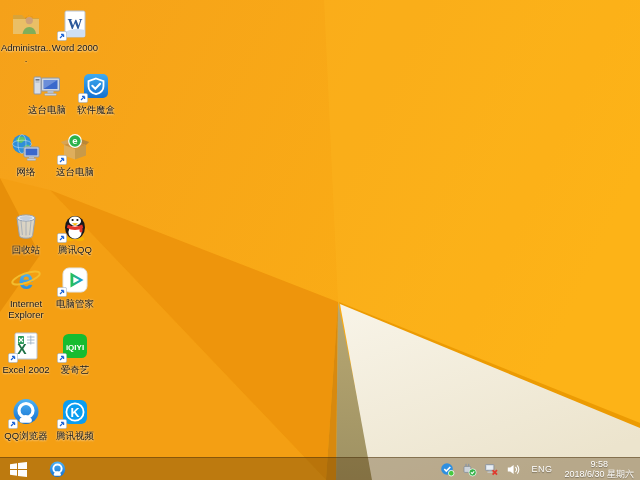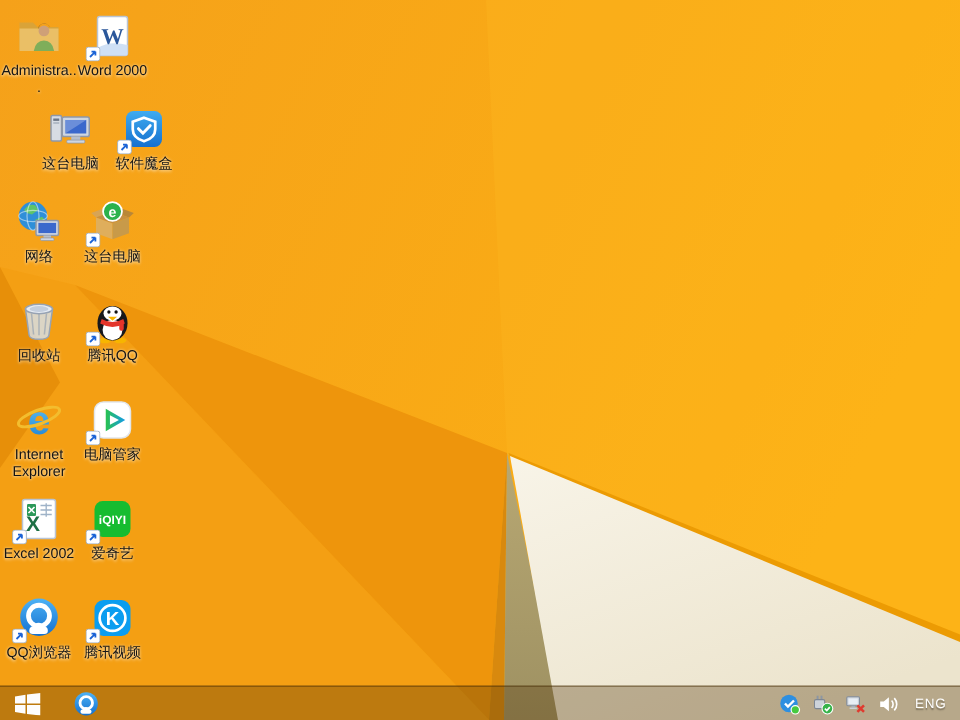--- a/index.html
+++ b/index.html
@@ -17,21 +17,21 @@
   .icon-box svg{display:block;}
   .shortcut-arrow{position:absolute;left:-2px;bottom:-1px;width:10px;height:10px;}
   .icon-label{
     margin-top:2px;font-size:9.5px;line-height:11px;color:#141414;
     text-shadow:0 0 2px rgba(255,255,255,.65),0 1px 2px rgba(255,255,255,.45);
     word-wrap:break-word;
     text-align:center;
   }
   
   .c1{left:0;} .c2{left:49px;}
-  .r1{top:8px;} .r2{top:70px;padding-left:21px;} .r3{top:132px;} .r4{top:198px;}
+  .r1{top:8px;} .r2{top:70px;padding-left:21px;} .r3{top:132px;} .r4{top:210px;}
   .r5{top:264px;} .r6{top:330px;} .r7{top:396px;}
   
   #taskbar{
     position:absolute;left:0;right:0;bottom:0;height:22px;z-index:5;
     background:rgba(82,52,8,0.34);
     border-top:1px solid rgba(70,45,5,0.45);
     display:flex;align-items:center;
   }
   .tb-btn{height:22px;display:flex;align-items:center;justify-content:center;}
   #start-button{width:36px;}
@@ -360,14 +360,18 @@
         <path d="M8.6 8.2 l4.4 4.4 M13 8.2 l-4.4 4.4" stroke="#e03a2f" stroke-width="1.7"></path>
       </svg>
     </span>
     <span class="tray-ico">
       <svg width="15" height="15" viewBox="0 0 15 15">
         <path d="M1.8 5.6 h2.4 L7.6 2.9 v9.2 L4.2 9.4 H1.8 z" fill="#fff"></path>
         <path d="M9.4 5 a3.6 3.6 0 0 1 0 5 M11.2 3.4 a6 6 0 0 1 0 8.2" stroke="#fff" stroke-width="1.1" fill="none"></path>
       </svg>
     </span>
     <span id="lang-indicator">ENG</span>
+    <div id="clock">
+      <div>9:58</div>
+      <div>2018/6/30 星期六</div>
+    </div>
   </div>
 </div>
 
 </body></html>

